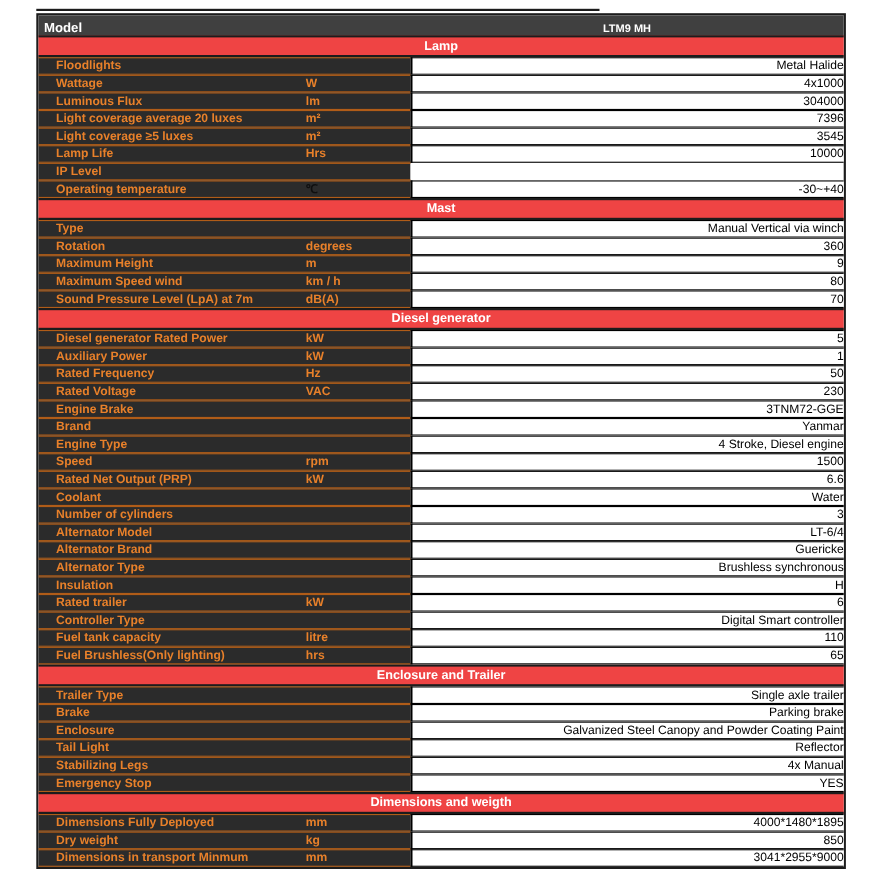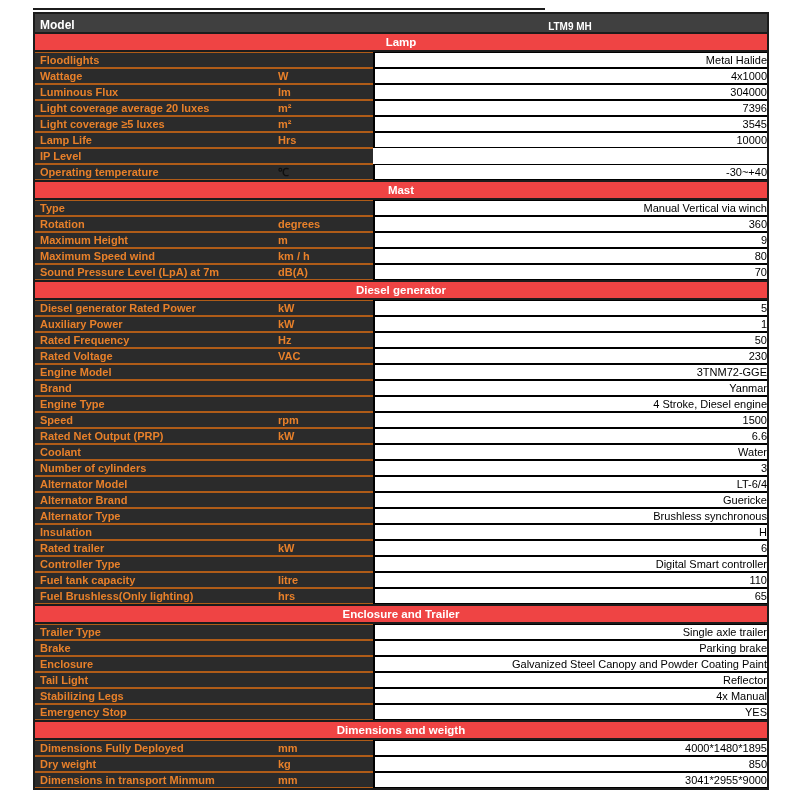--- a/index.html
+++ b/index.html
@@ -69,21 +69,21 @@
   .cell-label {
     width: 338px;
     box-sizing: border-box;
     background: #2b2b2b;
     border-top: 1px solid #b05c18;
     border-bottom: 1px solid #b05c18;
     color: #e8802a;
     font-weight: bold;
     font-size: 11px;
     line-height: 14px;
-    padding-left: 5px;
+    padding-left: 16px;
     position: relative;
     white-space: nowrap;
   }
   .cell-label .unit {
     position: absolute;
     left: 243px;
     top: 0;
     line-height: 14px;
   }
   .cell-label .unit.unit-dark {
@@ -179,21 +179,21 @@
       </div>
       <div class="data-row">
         <div class="cell-label"><span>Rated Frequency</span><span class="unit">Hz</span></div>
         <div class="cell-value">50</div>
       </div>
       <div class="data-row">
         <div class="cell-label"><span>Rated Voltage</span><span class="unit">VAC</span></div>
         <div class="cell-value">230</div>
       </div>
       <div class="data-row">
-        <div class="cell-label"><span>Engine Model</span></div>
+        <div class="cell-label"><span>Engine Brake</span></div>
         <div class="cell-value">3TNM72-GGE</div>
       </div>
       <div class="data-row">
         <div class="cell-label"><span>Brand</span></div>
         <div class="cell-value">Yanmar</div>
       </div>
       <div class="data-row">
         <div class="cell-label"><span>Engine Type</span></div>
         <div class="cell-value">4 Stroke, Diesel engine</div>
       </div>

